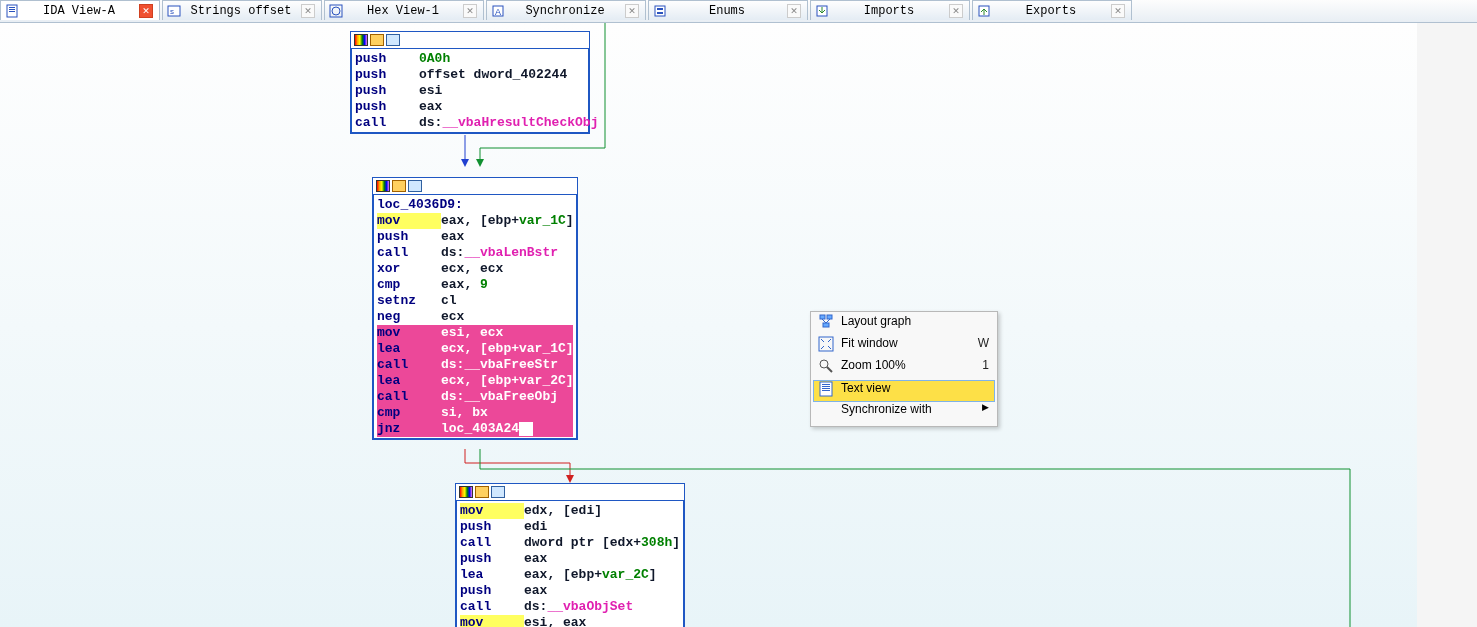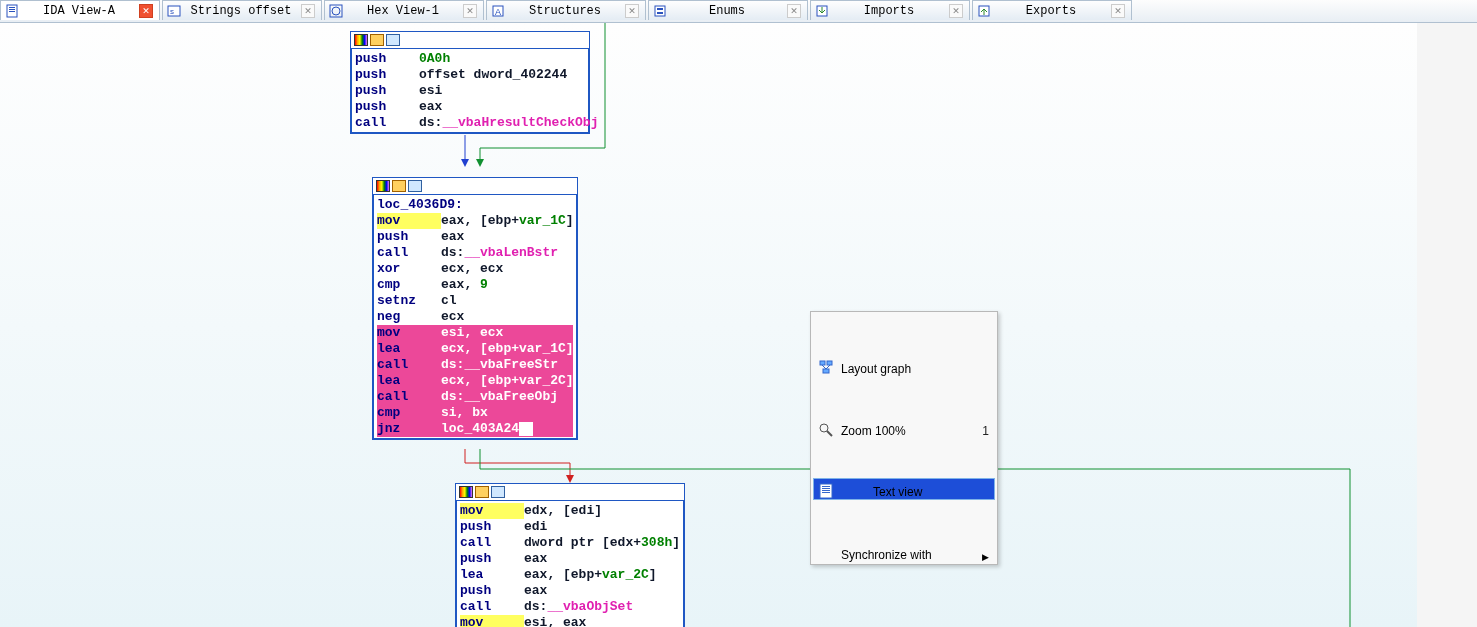--- a/index.html
+++ b/index.html
@@ -134,31 +134,29 @@
     position: absolute;
     background: #f8f8f8;
     border: 1px solid #b8b8b8;
     box-shadow: 2px 2px 4px rgba(0,0,0,0.2);
     padding: 2px;
     font-size: 12px;
     width: 182px;
   }
   .ctx-row {
     display: flex;
-    align-items: flex-end;
+    align-items: flex-start;
     height: 22px;
     padding: 0 6px 0 4px;
-    margin-top: 40px;
   }
   .ctx-row.hover {
-    background: #1d4ed8;
+    background: #fde047;
     border: 1px solid #7fb3e8;
     height: 20px;
     padding: 0 5px 0 3px;
-    gap: 32px;
   }
   .ctx-icon {
     width: 18px;
     height: 16px;
     margin-right: 6px;
     display: inline-flex;
     align-items: center;
     justify-content: center;
   }
   .ctx-label { flex: 1; }
@@ -201,21 +199,21 @@
     <span class="tab-label">Hex View-1</span>
     <span class="tab-close">✕</span>
   </div>
   <div class="tab">
     <span class="tab-icon">
       <svg width="14" height="14">
           <rect x="2" y="2" width="10" height="10" fill="#fff" stroke="#2a52be"></rect>
           <text x="4" y="11" font-size="9" fill="#2a52be">A</text>
         </svg>
     </span>
-    <span class="tab-label">Structures</span>
+    <span class="tab-label">Synchronize</span>
     <span class="tab-close">✕</span>
   </div>
   <div class="tab">
     <span class="tab-icon">
       <svg width="14" height="14">
           <rect x="2" y="2" width="10" height="10" fill="#fff" stroke="#2a52be"></rect>
           <rect x="4" y="4" width="6" height="2" fill="#2a52be"></rect>
           <rect x="4" y="8" width="6" height="2" fill="#2a52be"></rect>
         </svg>
     </span>
@@ -303,20 +301,30 @@
             <rect x="9" y="1" width="5" height="4" fill="#6af" stroke="#36c"></rect>
             <rect x="5" y="9" width="6" height="4" fill="#6af" stroke="#36c"></rect>
             <path d="M4 5 L8 9 M12 5 L8 9" stroke="#36c"></path>
           </svg>
         </span>
         <span class="ctx-label">Layout graph</span>
       </div>
       <div class="ctx-row">
         <span class="ctx-icon">
           <svg width="16" height="16">
+            <rect x="1" y="1" width="14" height="14" fill="none" stroke="#36c"></rect>
+            <path d="M3 3 L6 6 M13 3 L10 6 M3 13 L6 10 M13 13 L10 10" stroke="#36c"></path>
+          </svg>
+        </span>
+        <span class="ctx-label">Fit window</span>
+        <span class="ctx-key">W</span>
+      </div>
+      <div class="ctx-row">
+        <span class="ctx-icon">
+          <svg width="16" height="16">
             <circle cx="6" cy="6" r="4" fill="none" stroke="#555"></circle>
             <path d="M9 9 L14 14" stroke="#555" stroke-width="2"></path>
           </svg>
         </span>
         <span class="ctx-label">Zoom 100%</span>
         <span class="ctx-key">1</span>
       </div>
       <div class="ctx-row hover">
         <span class="ctx-icon">
           <svg width="16" height="16">

